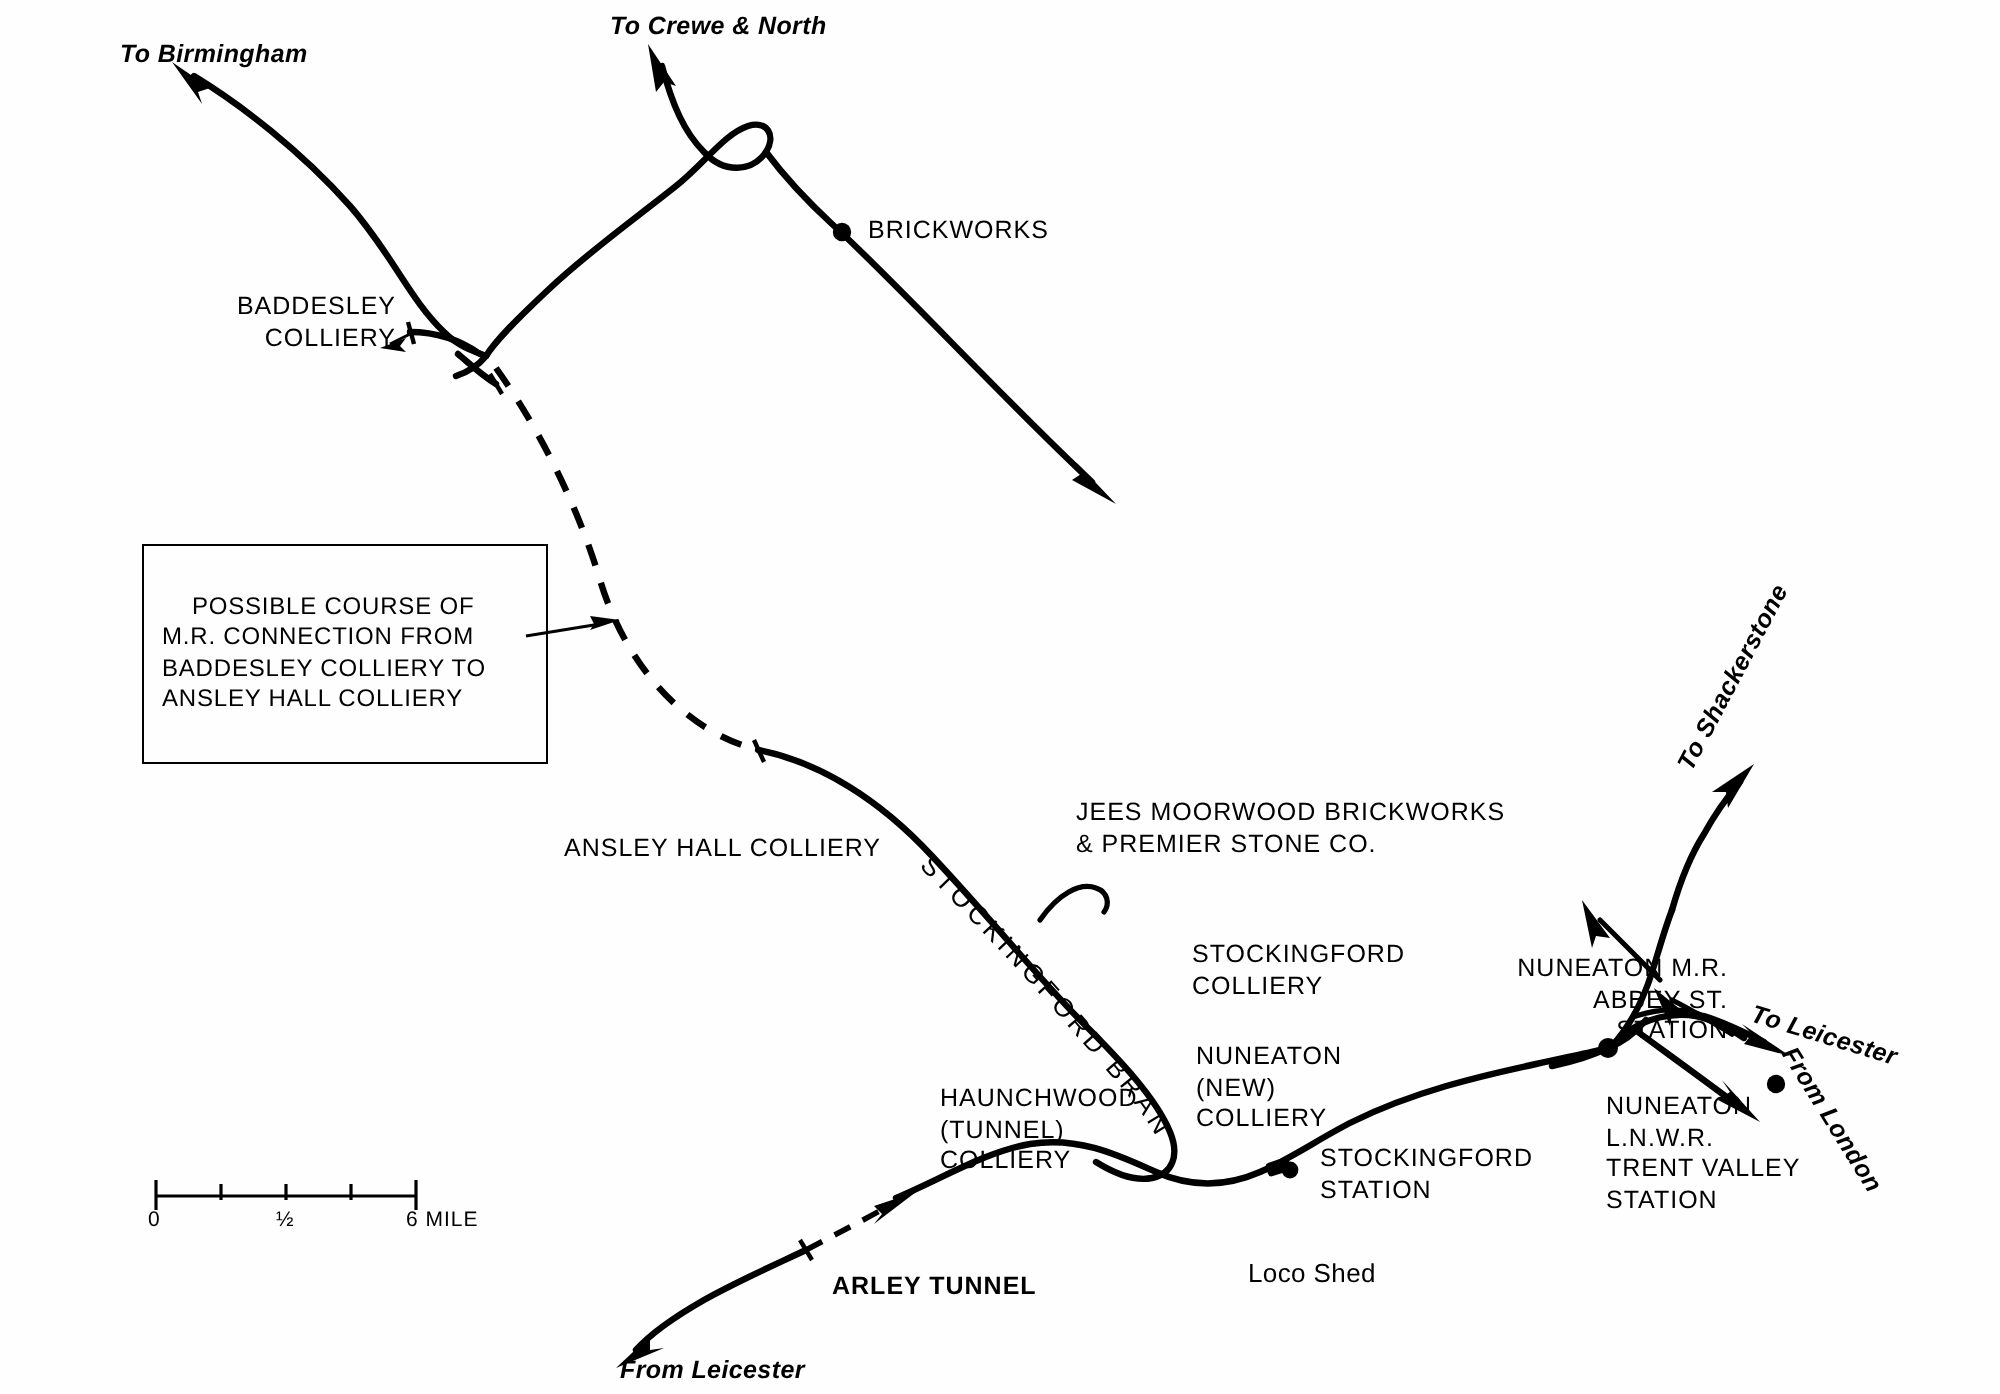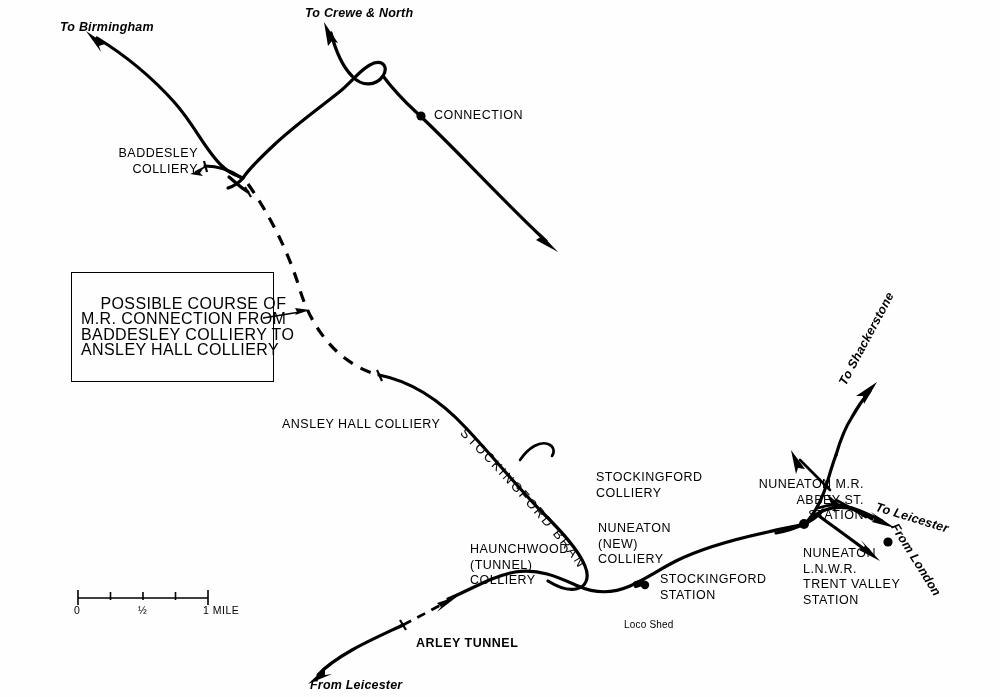--- a/index.html
+++ b/index.html
@@ -90,33 +90,34 @@
     font-style: italic;
     font-weight: bold;
     font-size: 12.5px;
     letter-spacing: 0.2px;
   }
   .lbl-caps {
     font-size: 12.5px;
     letter-spacing: 0.5px;
   }
   .lbl-small {
-    font-size: 10px;
+    font-size: 13px;
     letter-spacing: 0.2px;
+    margin-top: 12px;
   }
   .lbl-scale {
     font-size: 10.5px;
     letter-spacing: 0.5px;
   }
   .note-box {
     position: absolute;
     border: 1.6px solid #000;
     background: transparent;
     padding: 7px 9px 8px 9px;
-    font-size: 16px;
+    font-size: 12px;
     line-height: 15.5px;
     letter-spacing: 0.4px;
     white-space: pre;
   }
   .curved-text {
     font-family: "Liberation Sans", sans-serif;
     font-size: 13px;
     letter-spacing: 2.2px;
     fill: #000;
   }
@@ -218,34 +219,36 @@
       <path class="scale-line" d="M 143,592 L 143,600"></path>
       <path class="scale-line" d="M 175.5,592 L 175.5,600"></path>
       <path class="scale-line" d="M 208,590 L 208,605"></path>
     </g>
   </svg>
 
   <div class="lbl lbl-italic" style="left:60px; top:20px;">To Birmingham</div>
 
   <div class="lbl lbl-italic" style="left:305px; top:6px;font-style:italic;">To Crewe &amp; North</div>
 
-  <div class="lbl lbl-caps" style="left:434px; top:108px;">CONNECTION</div>
+  <div class="lbl lbl-caps" style="left:434px; top:108px;">BRICKWORKS</div>
 
   <div class="lbl lbl-caps text-right" style="left:68px; top:146px; width:130px;">BADDESLEY
 COLLIERY</div>
 
   <div class="note-box" style="left:71px; top:272px; width:183px;">
     <span>POSSIBLE COURSE OF
 M.R. CONNECTION FROM
 BADDESLEY COLLIERY TO
 ANSLEY HALL COLLIERY</span>
   </div>
 
   <div class="lbl lbl-caps" style="left:282px; top:417px;">ANSLEY HALL COLLIERY</div>
 
+  <div class="lbl lbl-caps" style="left:538px; top:399px;">JEES MOORWOOD BRICKWORKS
+&amp; PREMIER STONE CO.</div>
 
   <div class="lbl lbl-caps" style="left:596px; top:470px;">STOCKINGFORD
 COLLIERY</div>
 
   <div class="lbl lbl-caps" style="left:598px; top:521px;">NUNEATON
 (NEW)
 COLLIERY</div>
 
   <div class="lbl lbl-caps" style="left:435px; top:542px;margin-left:35px;">HAUNCHWOOD
 (TUNNEL)
@@ -270,15 +273,15 @@
   <div class="lbl lbl-italic" style="left:310px; top:678px;">From Leicester</div>
 
   <div class="lbl lbl-italic" style="left:836px; top:381px; transform-origin: 0 0; transform: rotate(-62deg);">To Shackerstone</div>
 
   <div class="lbl lbl-italic" style="left:878px; top:500px; transform-origin: 0 0; transform: rotate(17deg);">To Leicester</div>
 
   <div class="lbl lbl-italic" style="left:900px; top:521px; transform-origin: 0 0; transform: rotate(58deg);">From London</div>
 
   <div class="lbl lbl-scale" style="left:74px; top:603px;">0</div>
   <div class="lbl lbl-scale" style="left:138px; top:603px;">½</div>
-  <div class="lbl lbl-scale" style="left:203px; top:603px;">1 MILE</div>
+  <div class="lbl lbl-scale" style="left:203px; top:603px;">6 MILE</div>
 
 </div>
 
 </body></html>

